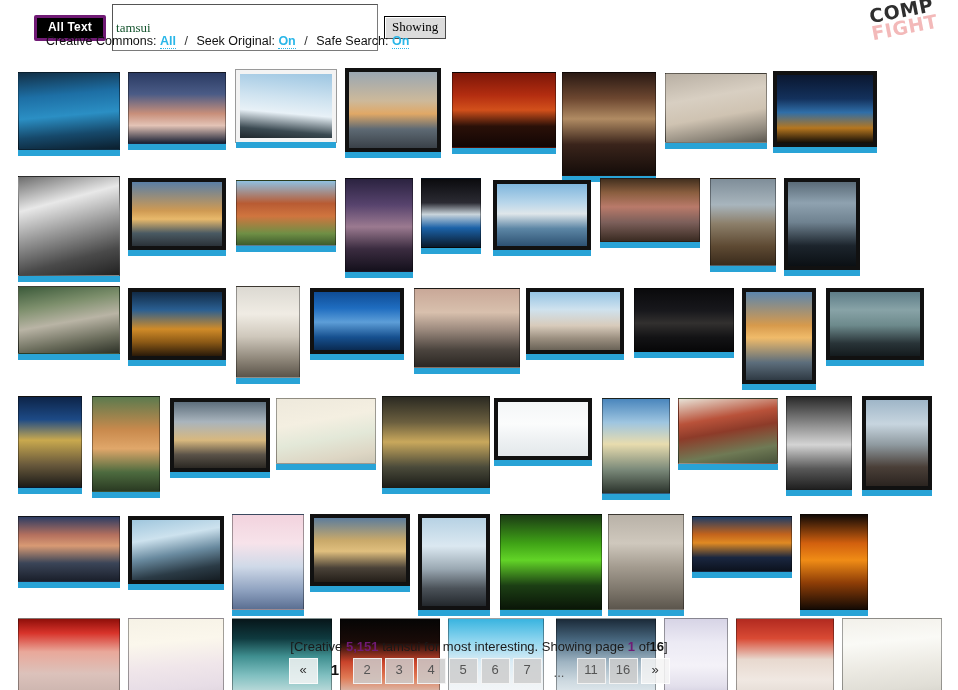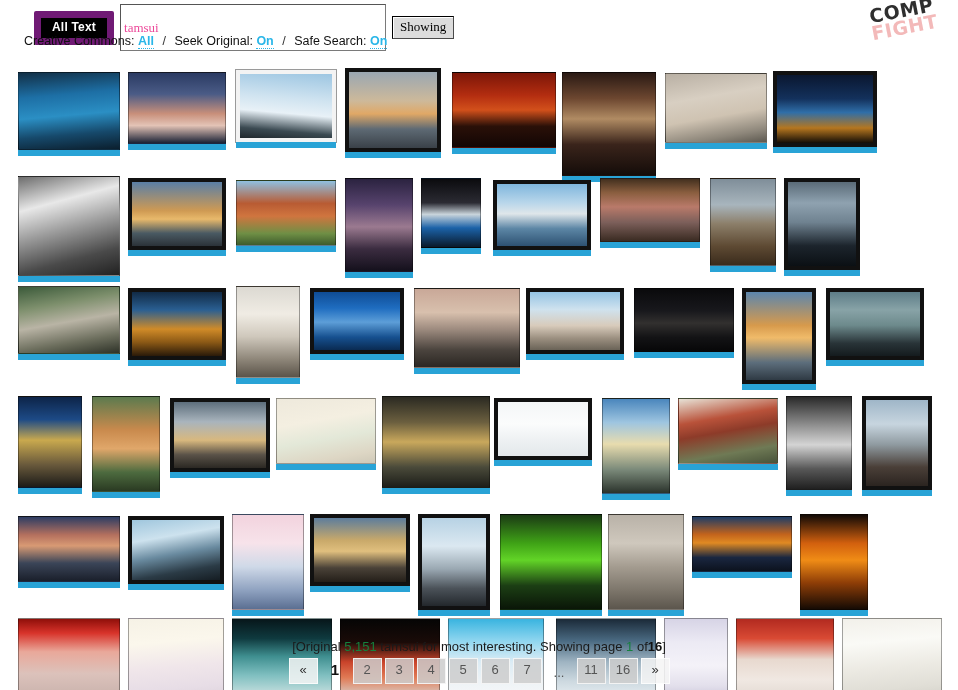--- a/index.html
+++ b/index.html
@@ -16,44 +16,44 @@
   #header { position: absolute; left: 0; top: 0; width: 958px; height: 56px; }
 
   #search-form {
     position: absolute; left: 34px; top: 4px;
     display: flex; align-items: center; gap: 6px;
   }
   #all-text-button {
     background: #000000; color: #ffffff;
     font-weight: bold; font-size: 12px;
     padding: 3px 11px 4px 11px;
-    border: 7px solid #701a75; border-radius: 2px;
+    border: 3px solid #701a75; border-radius: 2px;
     letter-spacing: .2px; line-height: 13px;
     cursor: pointer; user-select: none;
   }
   #search-input {
     width: 258px; height: 17px;
     border: 1px solid #7a7a7a;
     border-top-color: #555; border-left-color: #555;
     font-family: "Liberation Serif", serif;
-    font-size: 13px; padding: 14px 3px; color: #ec4899;
+    font-size: 13px; padding: 14px 3px; color: #14532d;
     background: #fff; outline: none;
   }
   #search-button {
     font-family: "Liberation Serif", serif;
     font-size: 13px; color: #000;
     background: #dcdcdc;
     border: 1px solid #000;
     border-right-color: #4a4a4a; border-bottom-color: #4a4a4a;
     box-shadow: inset 1px 1px 0 #fff;
     padding: 2px 7px 3px 7px; cursor: pointer;
   }
 
   #filters {
-    position: absolute; left: 24px; top: 34px;
+    position: absolute; left: 46px; top: 34px;
     font-size: 12.5px; color: #1a1a1a; white-space: nowrap;
     font-family: "Liberation Sans", sans-serif;
   }
   #filters .sep { color: #333; margin: 0 5px; }
   #filters .flabel { color: #111; }
   #filters a.fval {
     color: #29b6e8; font-weight: bold; text-decoration: none;
     border-bottom: 1px dotted #29b6e8; cursor: pointer;
   }
 
@@ -101,21 +101,21 @@
 
   
   #footer {
     position: absolute; left: 0; top: 634px; width: 958px; height: 56px;
     text-align: center; z-index: 40;
   }
   #status-line {
     font-size: 13px; color: #1a1a1a; margin: 5px 0 4px 0;
     font-family: "Liberation Sans", sans-serif; white-space: nowrap;
   }
-  #status-line .num { color: #15803d; font-weight: normal; }
+  #status-line .num { color: #701a75; font-weight: bold; }
   #status-line .strong { font-weight: bold; color: #111; }
   #pager { display: inline-flex; align-items: stretch; gap: 3px; }
   #pager .pg {
     min-width: 17px; padding: 3px 5px;
     font-size: 13px; color: #555;
     background: rgba(204,204,204,.85);
     border: 1px solid rgba(255,255,255,.75);
     text-align: center; cursor: pointer; line-height: 15px;
     font-family: "Liberation Sans", sans-serif;
   }
@@ -376,21 +376,21 @@
           <div class="pic" style="background: linear-gradient(rgb(178, 42, 32) 0%, rgb(217, 74, 52) 25%, rgb(232, 217, 207) 52%, rgb(240, 232, 226) 78%, rgb(227, 218, 211) 100%);"></div>
         </div>
         <div class="thumb" style="left: 842px; top: 0px; width: 100px; height: 80px;">
           <div class="pic" style="background: linear-gradient(175deg, rgb(242, 240, 234) 0%, rgb(250, 250, 246) 30%, rgb(236, 234, 227) 60%, rgb(224, 222, 214) 85%, rgb(212, 210, 202) 100%);"></div>
         </div>
       </div>
     </div>
 
   <div id="footer">
     <div id="status-line">
-      <span>[Original</span>
+      <span>[Creative</span>
       <span class="num">5,151</span>
       <span>tamsui for most interesting. Showing page</span>
       <span class="num">1</span>
       <span>of</span><span class="strong">16</span><span>]</span>
     </div>
     <div id="pager">
         <div class="pg arrow">«</div>
         <div class="pg current">1</div>
         <div class="pg">2</div>
         <div class="pg">3</div>

